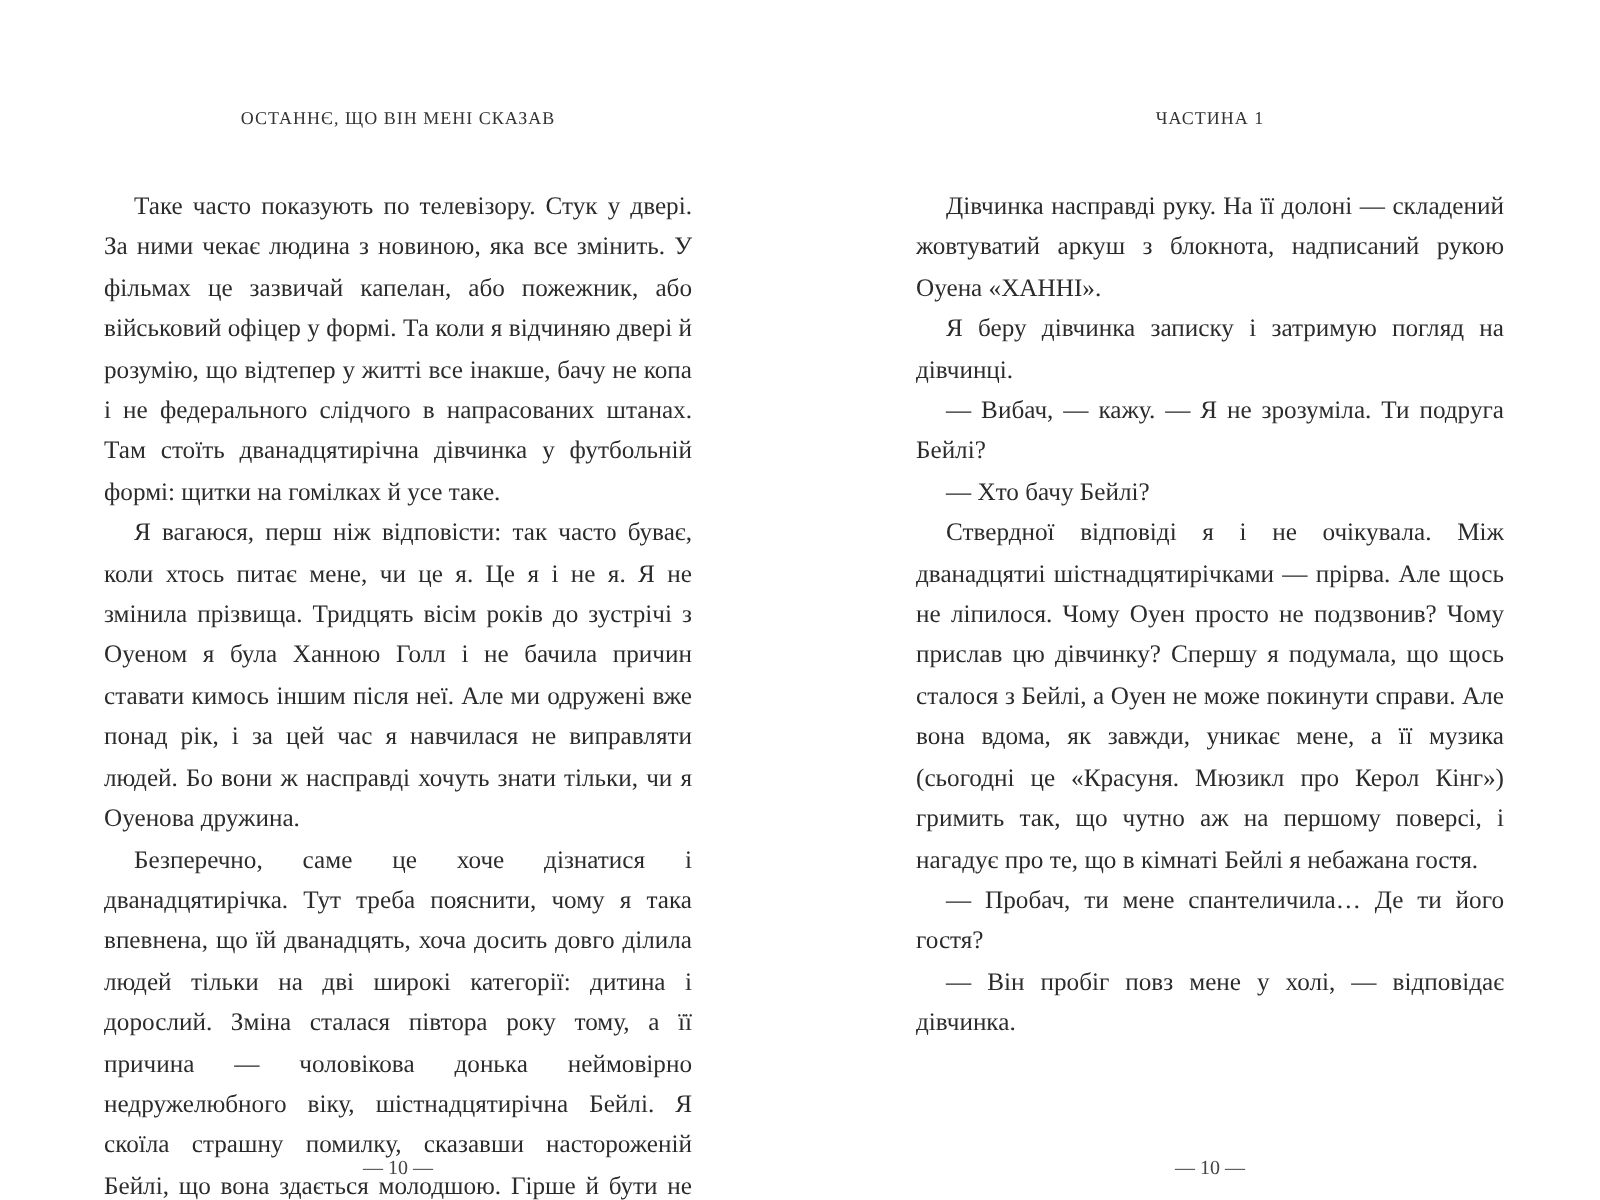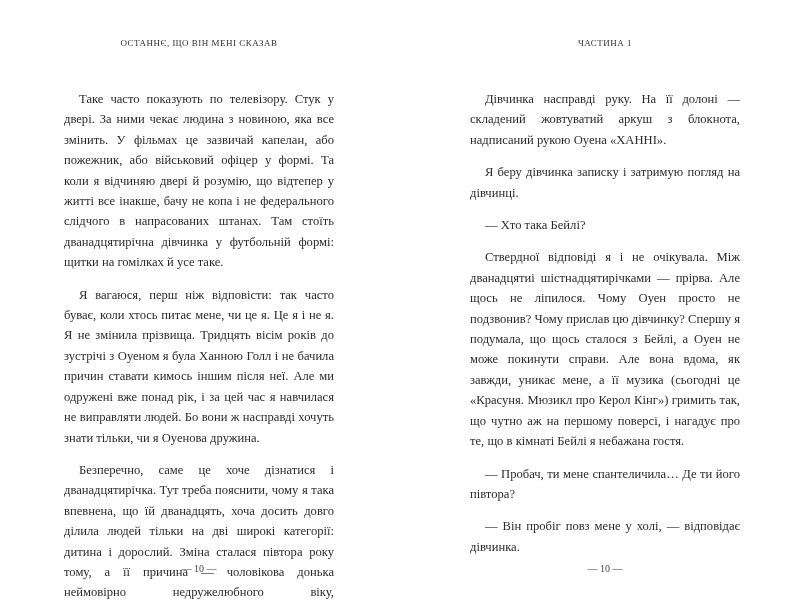--- a/index.html
+++ b/index.html
@@ -1,24 +1,24 @@
 <!DOCTYPE html>
 <html><head>
 <meta charset="utf-8">
 <style>
   html, body { margin:0; padding:0; }
   body { width:800px; height:600px; background:#ffffff; position:relative; overflow:hidden; color:#2a2a2a; }
-  .page { position:absolute; top:0; height:436px; }
+  .page { position:absolute; top:16px; height:436px; }
   .page.left { left:52px; width:294px; }
   .page.right { left:458px; width:294px; }
   .running-head { position:absolute; top:38px; left:0; width:100%; text-align:center;
     font-family:"Liberation Serif", serif; font-size:9px; letter-spacing:0.5px; color:#333; text-transform:uppercase; }
   .body-text { position:absolute; top:77px; left:0; width:100%;
     font-family:"Liberation Serif", serif; font-size:12.6px; line-height:20.4px; color:#2b2b2b; }
-  .body-text p { margin:12px; text-align:justify; text-indent:15px; hyphens:manual; }
+  .body-text p { margin:0; text-align:justify; text-indent:15px; hyphens:manual; }
   .folio { position:absolute; top:563px; left:0; width:100%; text-align:center;
     font-family:"Liberation Serif", serif; font-size:10px; color:#444; }
 </style>
 </head>
 <body>
 
 <div class="page left">
   <div class="running-head">ОСТАННЄ, ЩО ВІН МЕНІ СКАЗАВ</div>
   <div class="body-text">
     <p>Таке часто показують по телевізору. Стук у двері. За ними чекає людина з новиною, яка все змінить. У фільмах це зазвичай капелан, або пожежник, або військовий офіцер у формі. Та коли я відчиняю двері й розумію, що відтепер у житті все інакше, бачу не копа і не федерального слідчого в напрасованих штанах. Там стоїть дванадцятирічна дівчинка у футбольній формі: щитки на гомілках й усе таке.</p>
@@ -27,20 +27,21 @@
 
   </div>
   <div class="folio">— 10 —</div>
 </div>
 
 <div class="page right">
   <div class="running-head">ЧАСТИНА 1</div>
   <div class="body-text">
     <p>Дівчинка насправді руку. На її долоні — складений жовтуватий аркуш з блокнота, надписаний рукою Оуена «ХАННІ».</p>
     <p>Я беру дівчинка записку і затримую погляд на дівчинці.</p>
-    <p>— Хто така Бейлі?</p>
+    <p>— Вибач, — кажу. — Я не зрозуміла. Ти подруга Бейлі?</p>
+    <p>— Хто бачу Бейлі?</p>
     <p>Ствердної відповіді я і не очікувала. Між дванадцятиі шістнадцятирічками — прірва. Але щось не ліпилося. Чому Оуен просто не подзвонив? Чому прислав цю дівчинку? Спершу я подумала, що щось сталося з Бейлі, а Оуен не може покинути справи. Але вона вдома, як завжди, уникає мене, а її музика (сьогодні це «Красуня. Мюзикл про Керол Кінг») гримить так, що чутно аж на першому поверсі, і нагадує про те, що в кімнаті Бейлі я небажана гостя.</p>
-    <p>— Пробач, ти мене спантеличила… Де ти його півтора?</p>
+    <p>— Пробач, ти мене спантеличила… Де ти його гостя?</p>
     <p>— Він пробіг повз мене у холі, — відповідає дівчинка.</p>
 
   </div>
   <div class="folio">— 10 —</div>
 </div>
 
 </body></html>

